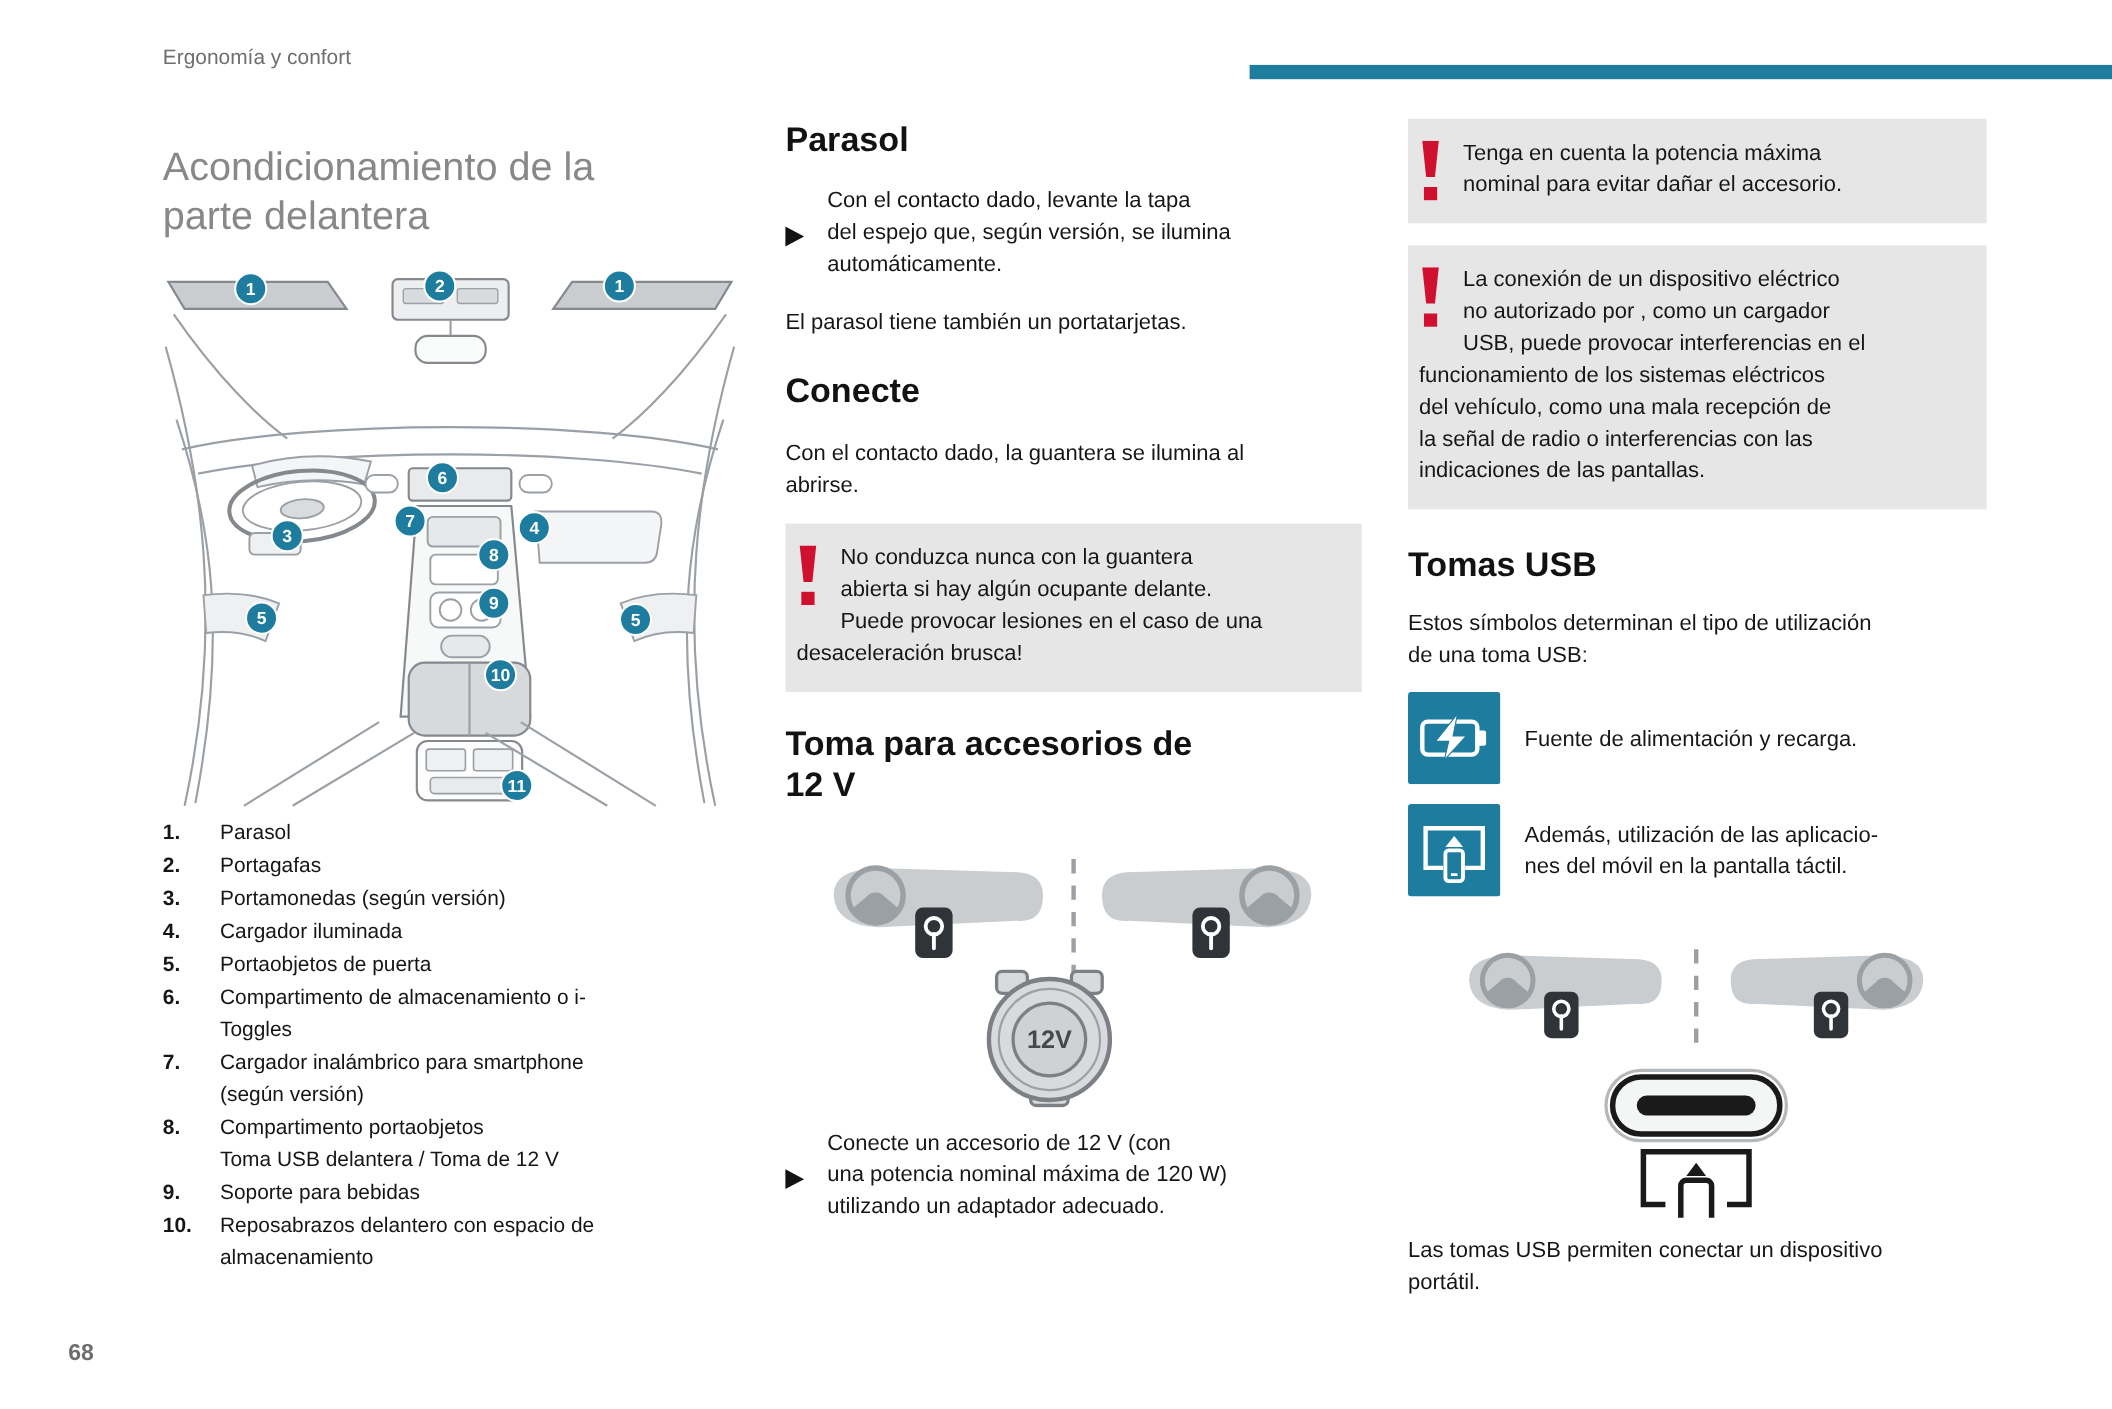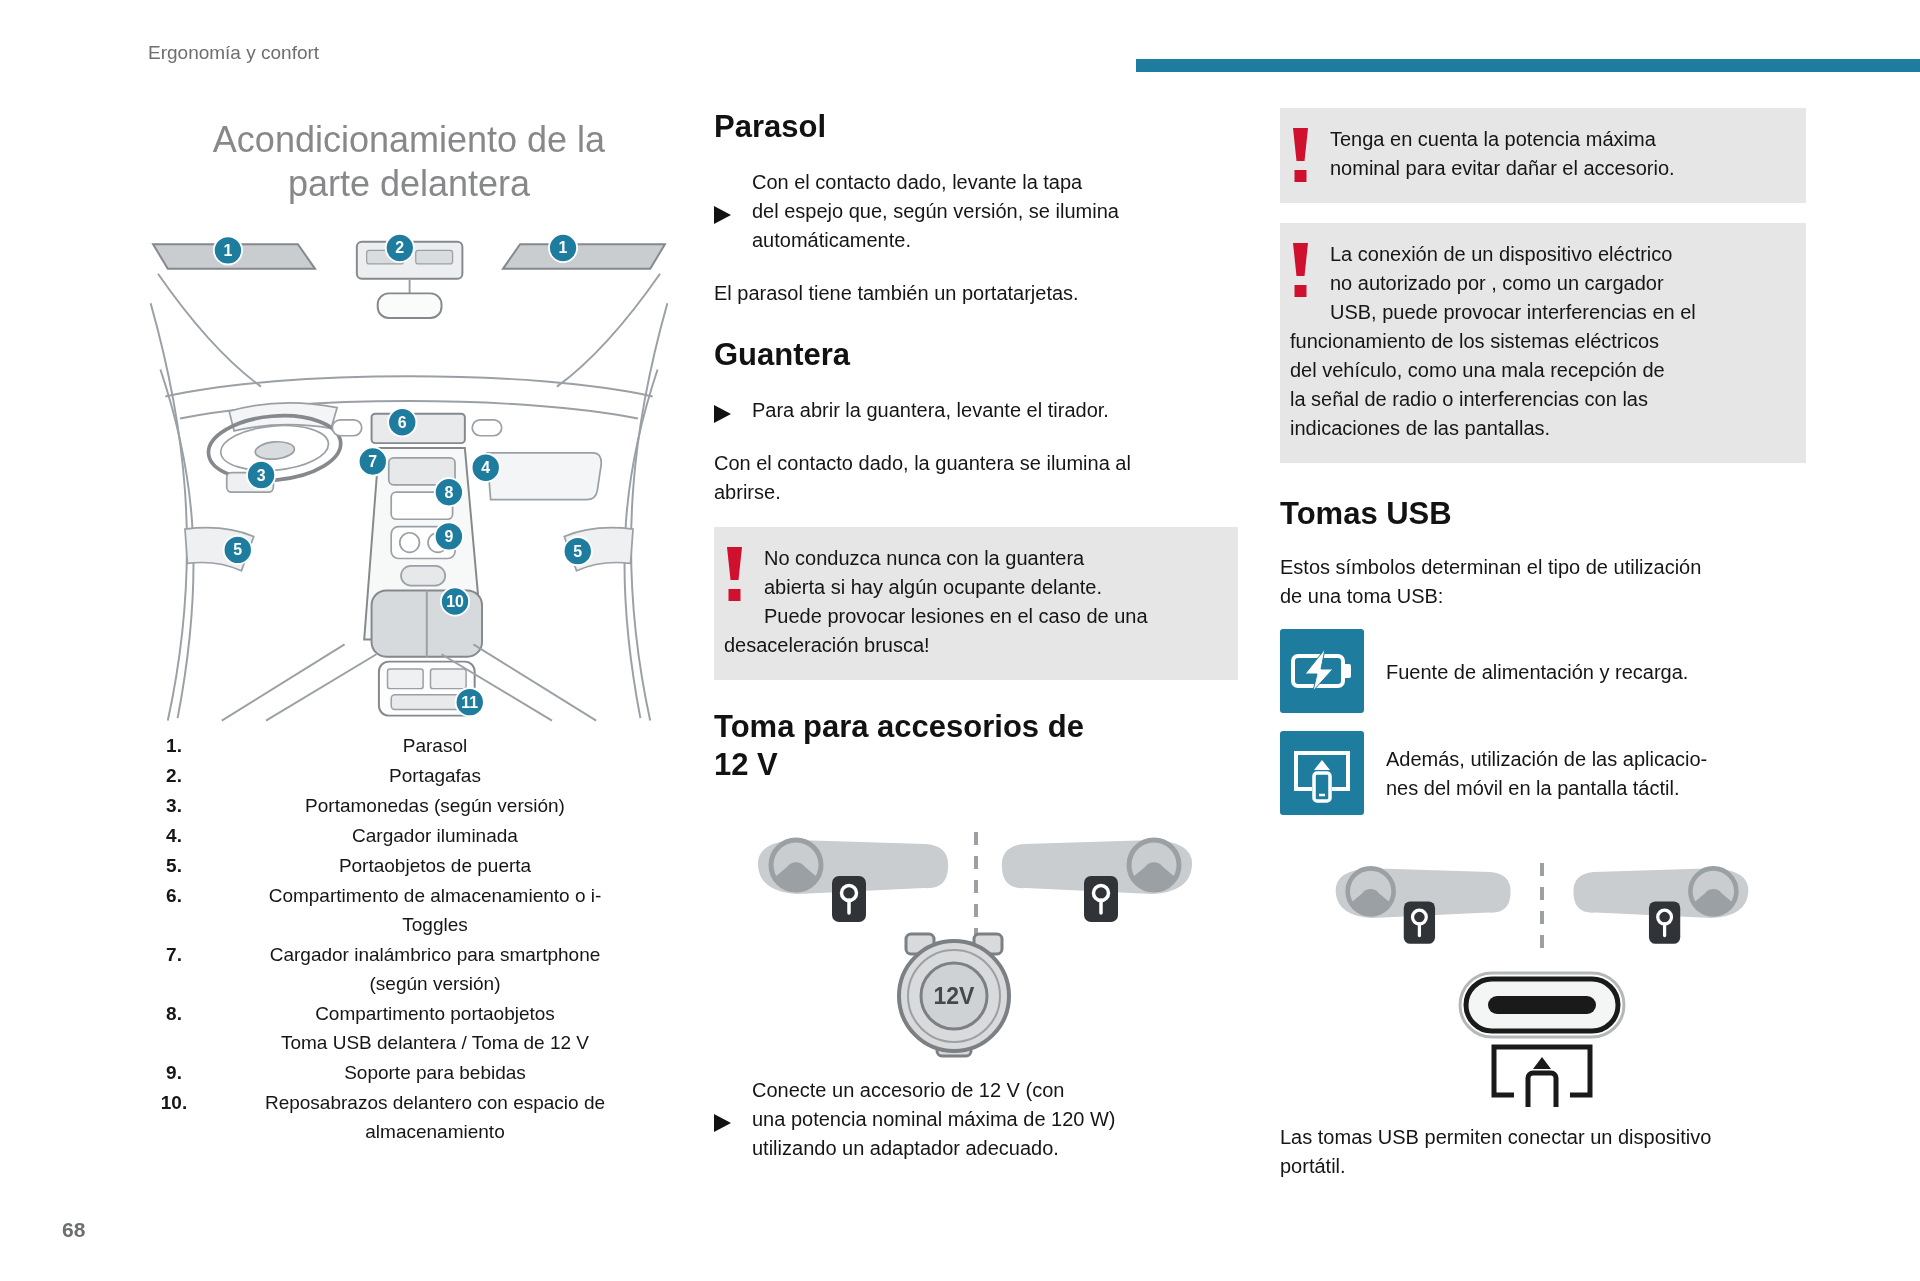--- a/index.html
+++ b/index.html
@@ -12,21 +12,21 @@
     --line:#9aa0a5;
     --line-dk:#85898d;
   }
   *{box-sizing:border-box;margin:0;padding:0;}
   body{background:#ffffff;font-family:"Liberation Sans","DejaVu Sans",sans-serif;color:var(--ink);}
   .page{position:relative;width:1920px;height:1281px;background:#fff;overflow:hidden;}
   .header-label{position:absolute;left:148px;top:42px;font-size:19px;color:var(--gray-head);}
   .accent-bar{position:absolute;left:1136px;top:59px;width:784px;height:13px;background:var(--teal);}
   .pagenum{position:absolute;left:62px;top:1218px;font-size:21px;font-weight:bold;color:var(--gray-head);}
 
-  .col-left{position:absolute;left:148px;top:118px;width:522px;text-align:center;}
+  .col-left{position:absolute;left:148px;top:130px;width:522px;}
   .col-mid{position:absolute;left:714px;top:108px;width:524px;}
   .col-right{position:absolute;left:1280px;top:108px;width:526px;}
 
   .prel{white-space:pre-line;}
   .page-title{font-size:36px;line-height:44px;font-weight:400;color:var(--gray-title);}
 
   .diagram{display:block;width:522px;height:491px;margin-top:26px;}
   .diagram .lineart{stroke:var(--line);stroke-width:1.6;fill:none;}
   .diagram text{font-family:"Liberation Sans","DejaVu Sans",sans-serif;}
 
@@ -230,25 +230,21 @@
     <h2 class="h">Parasol</h2>
 
     <div class="step mt22">
       <span class="arrow"></span>
       <span class="stext prel">Con el contacto dado, levante la tapa
 del espejo que, según versión, se ilumina
 automáticamente.</span>
     </div>
     <p class="body prel mt24">El parasol tiene también un portatarjetas.</p>
 
-    <h2 class="h mt28">Guantera</h2>
-    <div class="step mt22">
-      <span class="arrow"></span>
-      <span class="stext prel">Para abrir la guantera, levante el tirador.</span>
-    </div>
+    <h2 class="h mt28">Conecte</h2>
     <p class="body prel mt24">Con el contacto dado, la guantera se ilumina al
 abrirse.</p>
 
     <div class="warnbox mt20">
       <svg class="exicon" viewBox="0 0 21 56">
         <path d="M3,0 H18 L14.5,33 H6.5 Z" fill="#cf102f"></path>
         <rect x="4.5" y="42" width="12" height="12" fill="#cf102f"></rect>
       </svg>
       <span class="prel">No conduzca nunca con la guantera
 abierta si hay algún ocupante delante.

